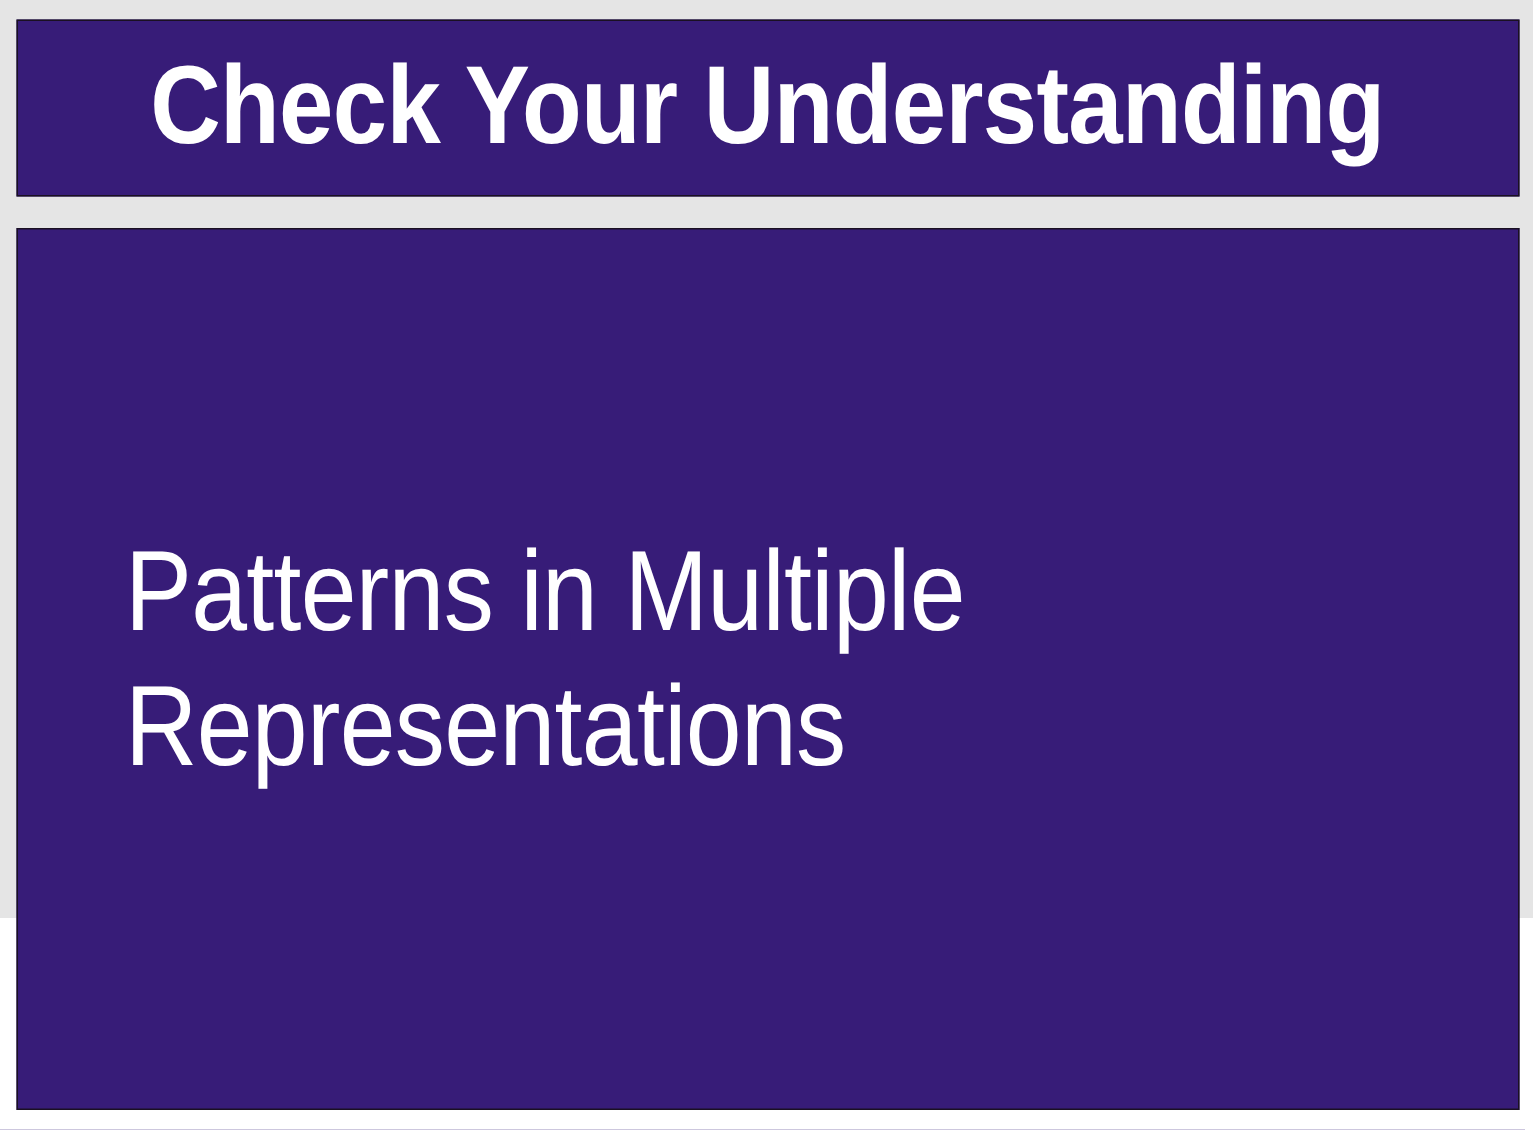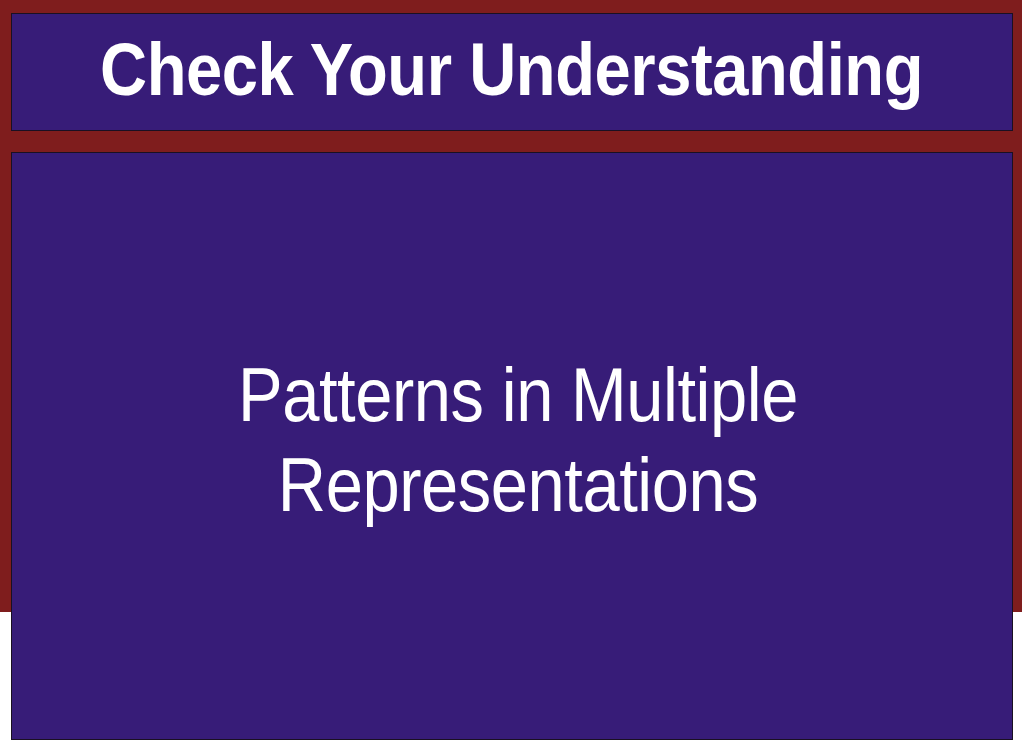--- a/index.html
+++ b/index.html
@@ -14,21 +14,21 @@
     overflow: hidden;
     font-family: "DejaVu Sans", sans-serif;
   }
 
   .slide {
     position: absolute;
     left: 0;
     top: 0;
     width: 1022px;
     height: 612px;
-    background: #7f1d1d;
+    background: #e5e5e5;
   }
 
   
   .title-banner {
     position: absolute;
     left: 11px;
     top: 13px;
     width: 1002px;
     height: 118px;
     background: #371C78;
@@ -61,21 +61,20 @@
     height: 588px;
     background: #371C78;
     border: 1px solid #1a1022;
     box-sizing: border-box;
     display: flex;
     align-items: center;
     justify-content: center;
   }
   .content-inner {
     width: 100%;
-    text-align: center;
     margin-top: -12px;
     padding-left: 12px;
   }
   .body-line {
     color: #ffffff;
     font-family: "Liberation Sans", "DejaVu Sans", sans-serif;
     font-weight: 400;
     font-size: 76px;
     line-height: 90px;
     letter-spacing: -0.5px;

